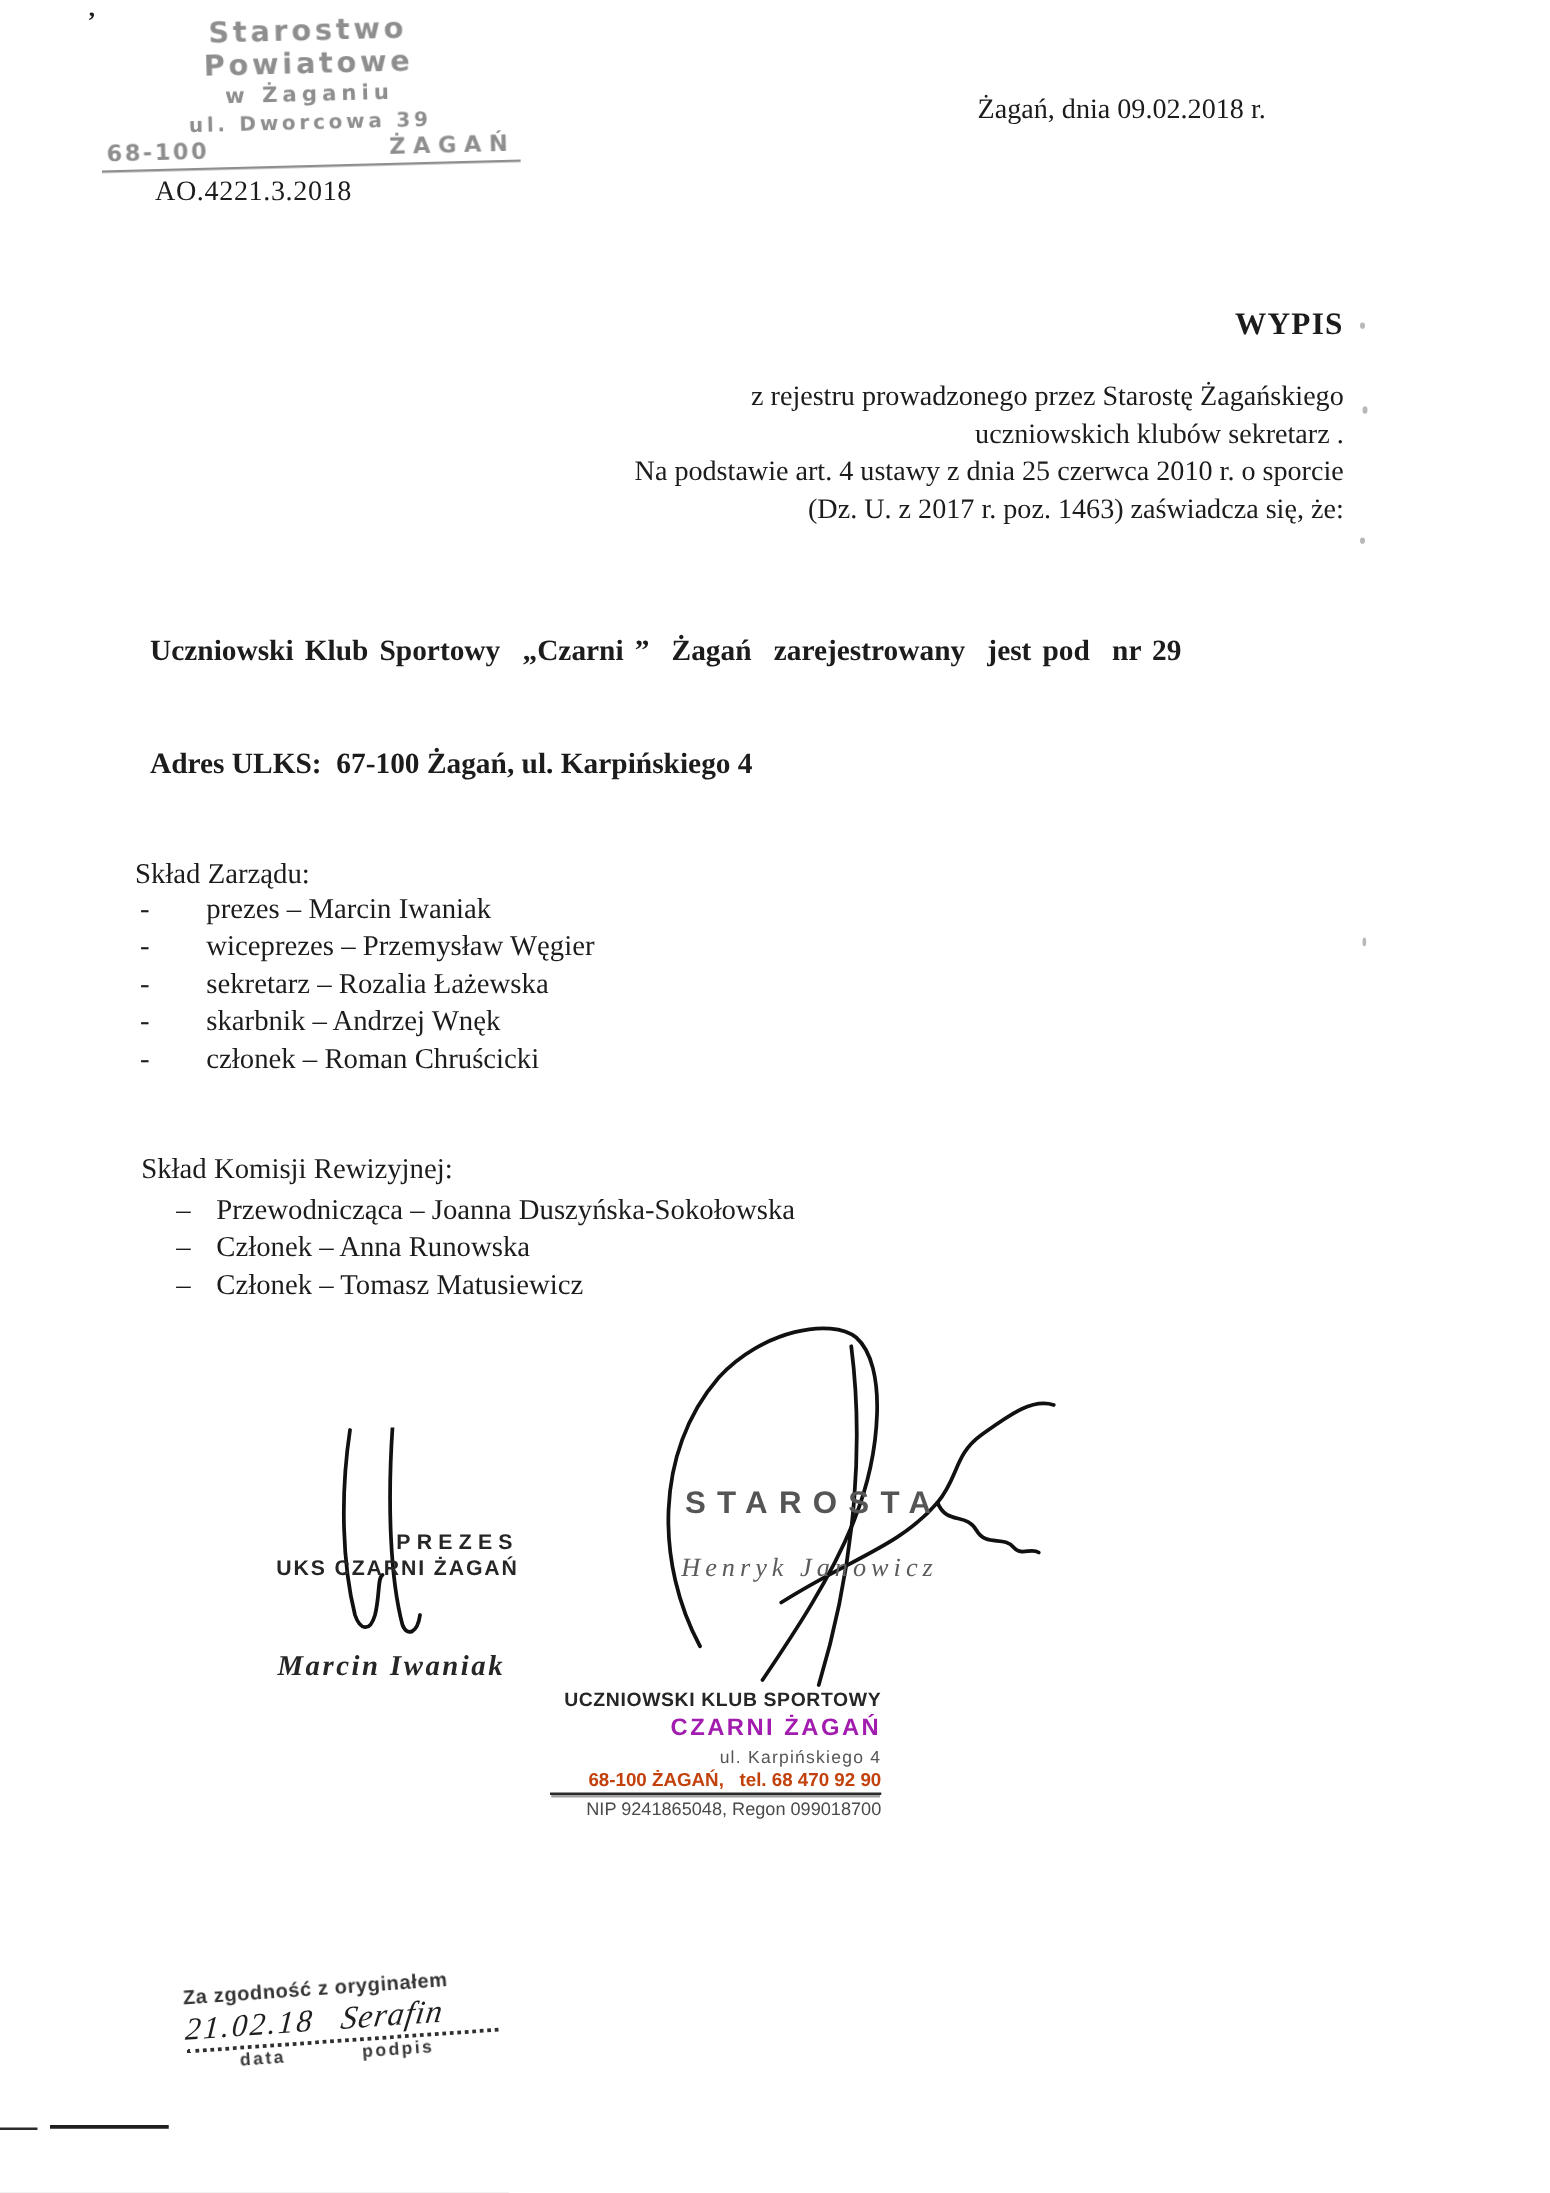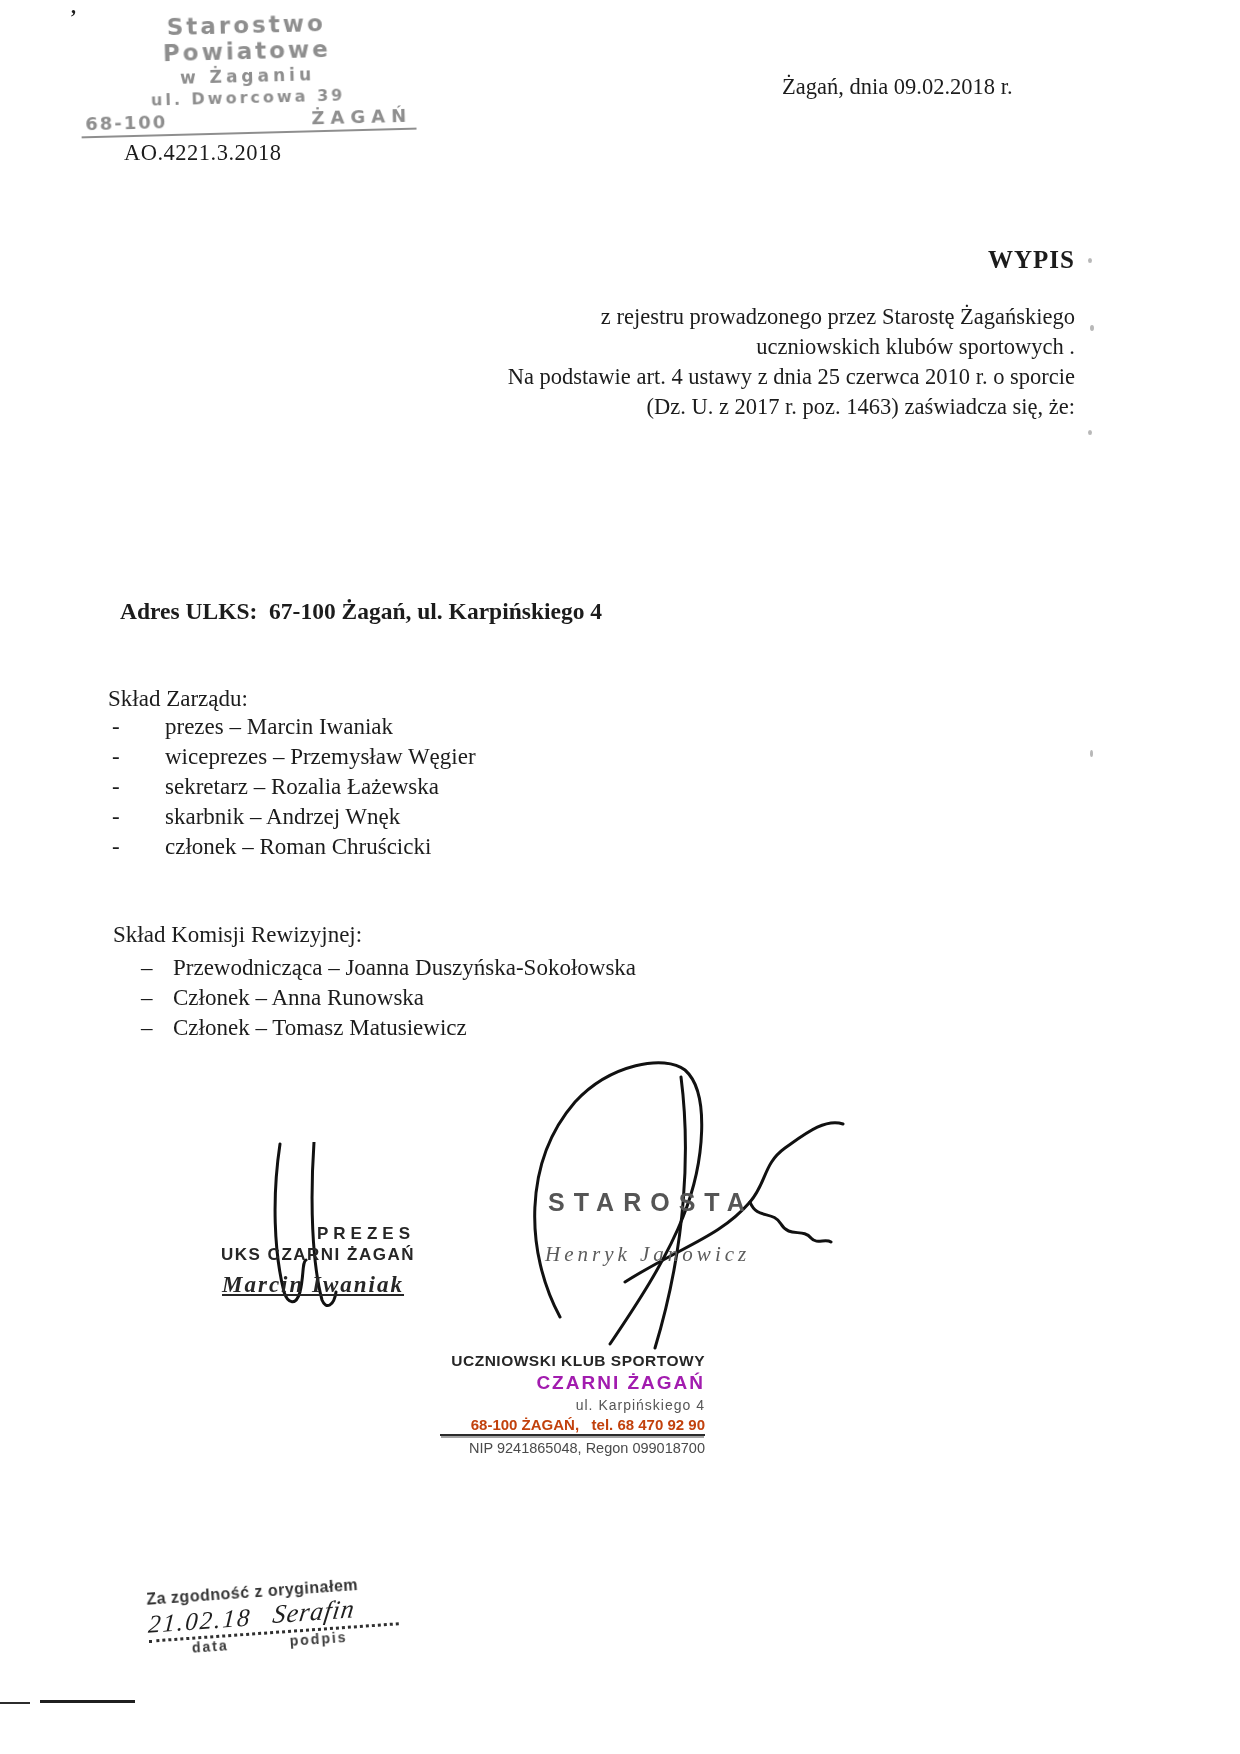--- a/index.html
+++ b/index.html
@@ -54,26 +54,27 @@
   </div>
 
   <div class="abs serif" style="left:782px;top:74px;font-size:22.5px;">Żagań, dnia 09.02.2018 r.</div>
 
   <div class="abs serif" style="left:124px;top:140px;font-size:22.5px;letter-spacing:0.5px;">AO.4221.3.2018</div>
 
   <div class="abs center" style="left:55px;top:246px;width:1020px;">
     <div class="b serif" style="font-size:25px;letter-spacing:1px;">WYPIS</div>
     <div class="intro serif" style="margin-top:28px;">
       <div>z rejestru prowadzonego przez Starostę Żagańskiego</div>
-      <div>uczniowskich klubów sportowych .</div>
+      <div>uczniowskich klubów sekretarz .</div>
       <div>Na podstawie art. 4 ustawy z dnia 25 czerwca 2010 r. o sporcie</div>
       <div>(Dz. U. z 2017 r. poz. 1463) zaświadcza się, że:</div>
     </div>
   </div>
 
+  <div class="abs serif b prewrap" style="left:120px;top:508px;width:920px;font-size:23.5px;word-spacing:3px;">Uczniowski Klub Sportowy  „Czarni ”  Żagań  zarejestrowany  jest pod  nr 29</div>
 
   <div class="abs serif b prewrap" style="left:120px;top:598px;font-size:23.5px;">Adres ULKS:  67-100 Żagań, ul. Karpińskiego 4</div>
 
   <div class="abs serif doc-text" style="left:108px;top:684px;">Skład Zarządu:</div>
 
   <div class="list-row serif" style="left:0;top:714px;">
     <span class="bullet" style="left:112px;">-</span>
     <span class="abs" style="left:165px;white-space:nowrap;">prezes – Marcin Iwaniak</span>
   </div>
   <div class="list-row serif" style="left:0;top:744px;">
@@ -124,21 +125,21 @@
     <g fill="none" stroke="#111" stroke-width="3" stroke-linecap="round">
       <path d="M18,2 C10,55 12,110 22,150 C26,162 34,164 38,150 C42,134 40,120 44,118"></path>
       <path d="M52,0 C48,60 50,120 60,158 C64,168 72,164 74,150"></path>
     </g>
   </svg>
 
   <div class="abs sans b stamp-dark center" style="left:215px;top:1224px;width:200px;">
     <div style="font-size:17px;letter-spacing:5px;">PREZES</div>
     <div style="font-size:17px;letter-spacing:1.5px;margin-top:1px;">UKS CZARNI ŻAGAŃ</div>
   </div>
-  <div class="abs serif b i stamp-dark" style="left:222px;top:1272px;font-size:23px;letter-spacing:2px;text-decoration:underline;">Marcin Iwaniak</div>
+  <div class="abs serif b i stamp-dark" style="left:222px;top:1320px;font-size:23px;letter-spacing:2px;">Marcin Iwaniak</div>
 
   <div class="abs sans center stamp-dark" style="left:440px;top:1352px;width:265px;">
     <div class="b" style="font-size:15.5px;letter-spacing:0.5px;">UCZNIOWSKI KLUB SPORTOWY</div>
     <div class="b" style="font-size:19px;letter-spacing:2px;margin-top:2px;color:#a21caf;">CZARNI ŻAGAŃ</div>
     <div style="font-size:14px;letter-spacing:1px;margin-top:3px;color:#555;">ul. Karpińskiego 4</div>
     <div class="b underline-double prewrap" style="font-size:15px;margin-top:3px;color:#c2410c;">68-100 ŻAGAŃ,   tel. 68 470 92 90</div>
     <div style="font-size:14.5px;margin-top:4px;color:#4a4a4a;">NIP 9241865048, Regon 099018700</div>
   </div>
 
   <div class="abs" style="left:148px;top:1582px;width:250px;transform:rotate(-4deg);">

